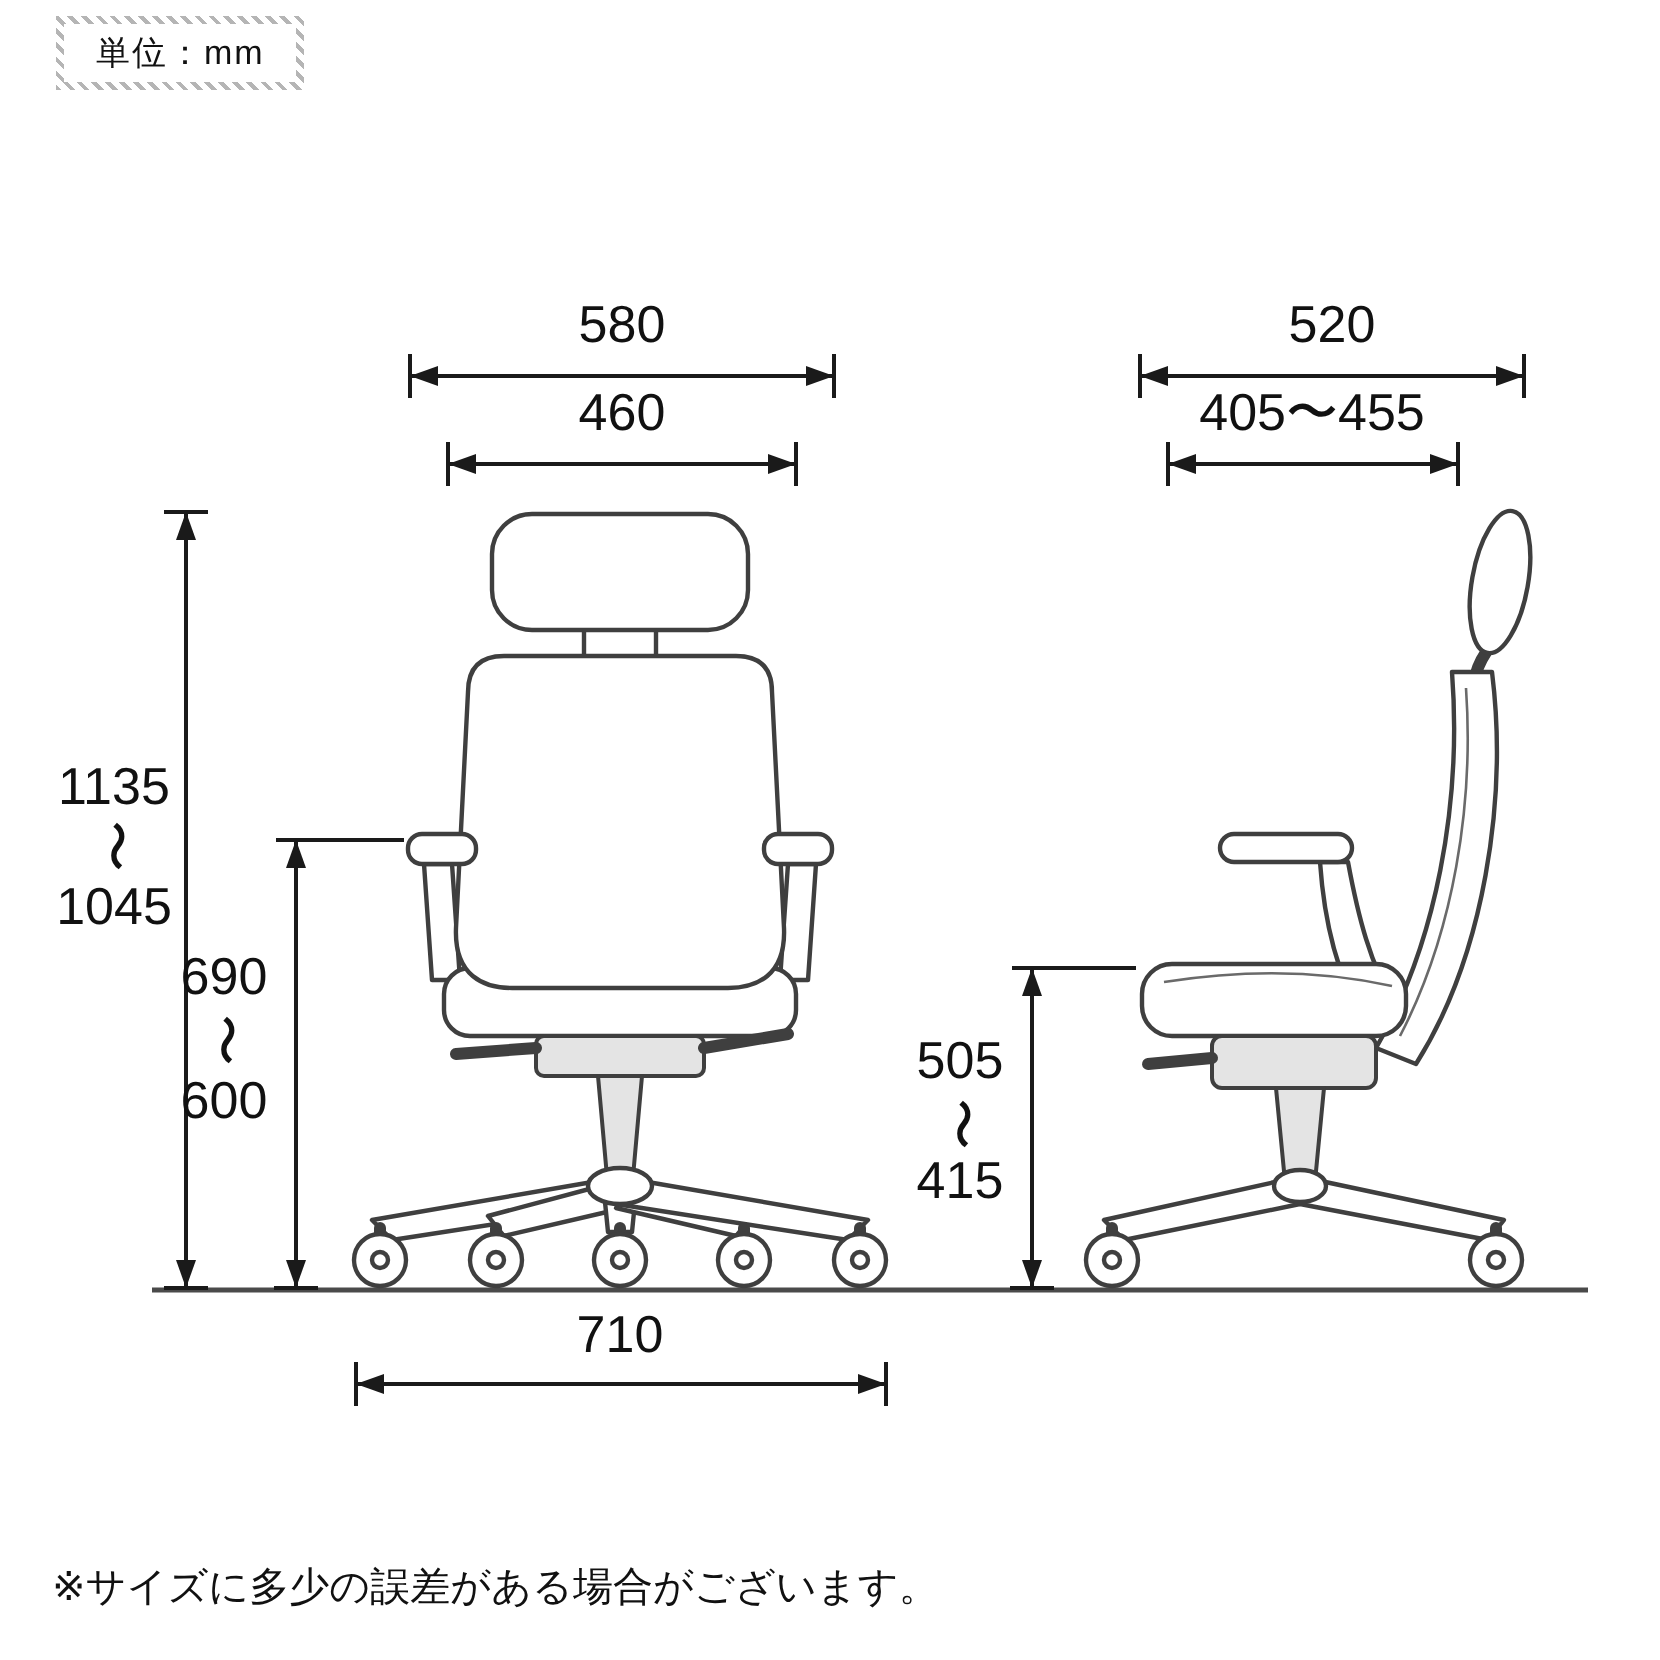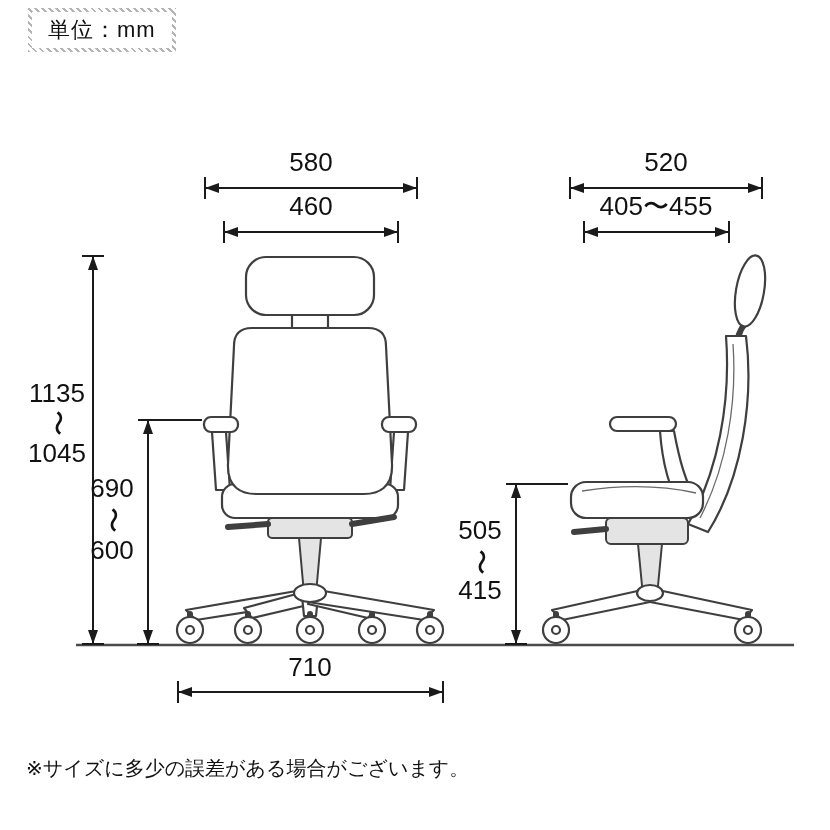--- a/index.html
+++ b/index.html
@@ -1,23 +1,23 @@
 <!DOCTYPE html>
 <html><head>
 <meta charset="utf-8">
 <style>
   html,body{margin:0;padding:0;background:#fff;}
   body{width:830px;height:830px;position:relative;overflow:hidden;
        font-family:"Liberation Sans","DejaVu Sans",sans-serif;color:#111;}
 
   .unit-box{position:absolute;left:28px;top:8px;padding:4px;
             background:repeating-linear-gradient(45deg,#b5b5b5 0 2px,#ffffff 2px 5px);}
-  .unit-inner{background:#fff;padding:3px 16px;font-size:22px;letter-spacing:1px;color:#111;}
-
-  .note{position:absolute;left:26px;top:755px;font-size:20px;color:#111;}
+  .unit-inner{background:#fff;padding:3px 16px;font-size:17px;letter-spacing:1px;color:#111;}
+
+  .note{position:absolute;left:26px;top:780px;font-size:20px;color:#111;}
 
   svg.diagram{position:absolute;left:0;top:0;}
 
   .dim{stroke:#1a1a1a;stroke-width:2;fill:none;}
   .arr{fill:#1a1a1a;stroke:none;}
   .dimtext{font-size:26px;fill:#111;text-anchor:middle;
            font-family:"Liberation Sans","DejaVu Sans",sans-serif;}
   .chair{fill:#ffffff;stroke:#3f3f3f;stroke-width:2.2;stroke-linejoin:round;stroke-linecap:round;}
   .shade{fill:#e4e4e4;stroke:#3f3f3f;stroke-width:2;stroke-linejoin:round;}
   .thick{stroke:#3f3f3f;stroke-width:6;stroke-linecap:round;fill:none;}

